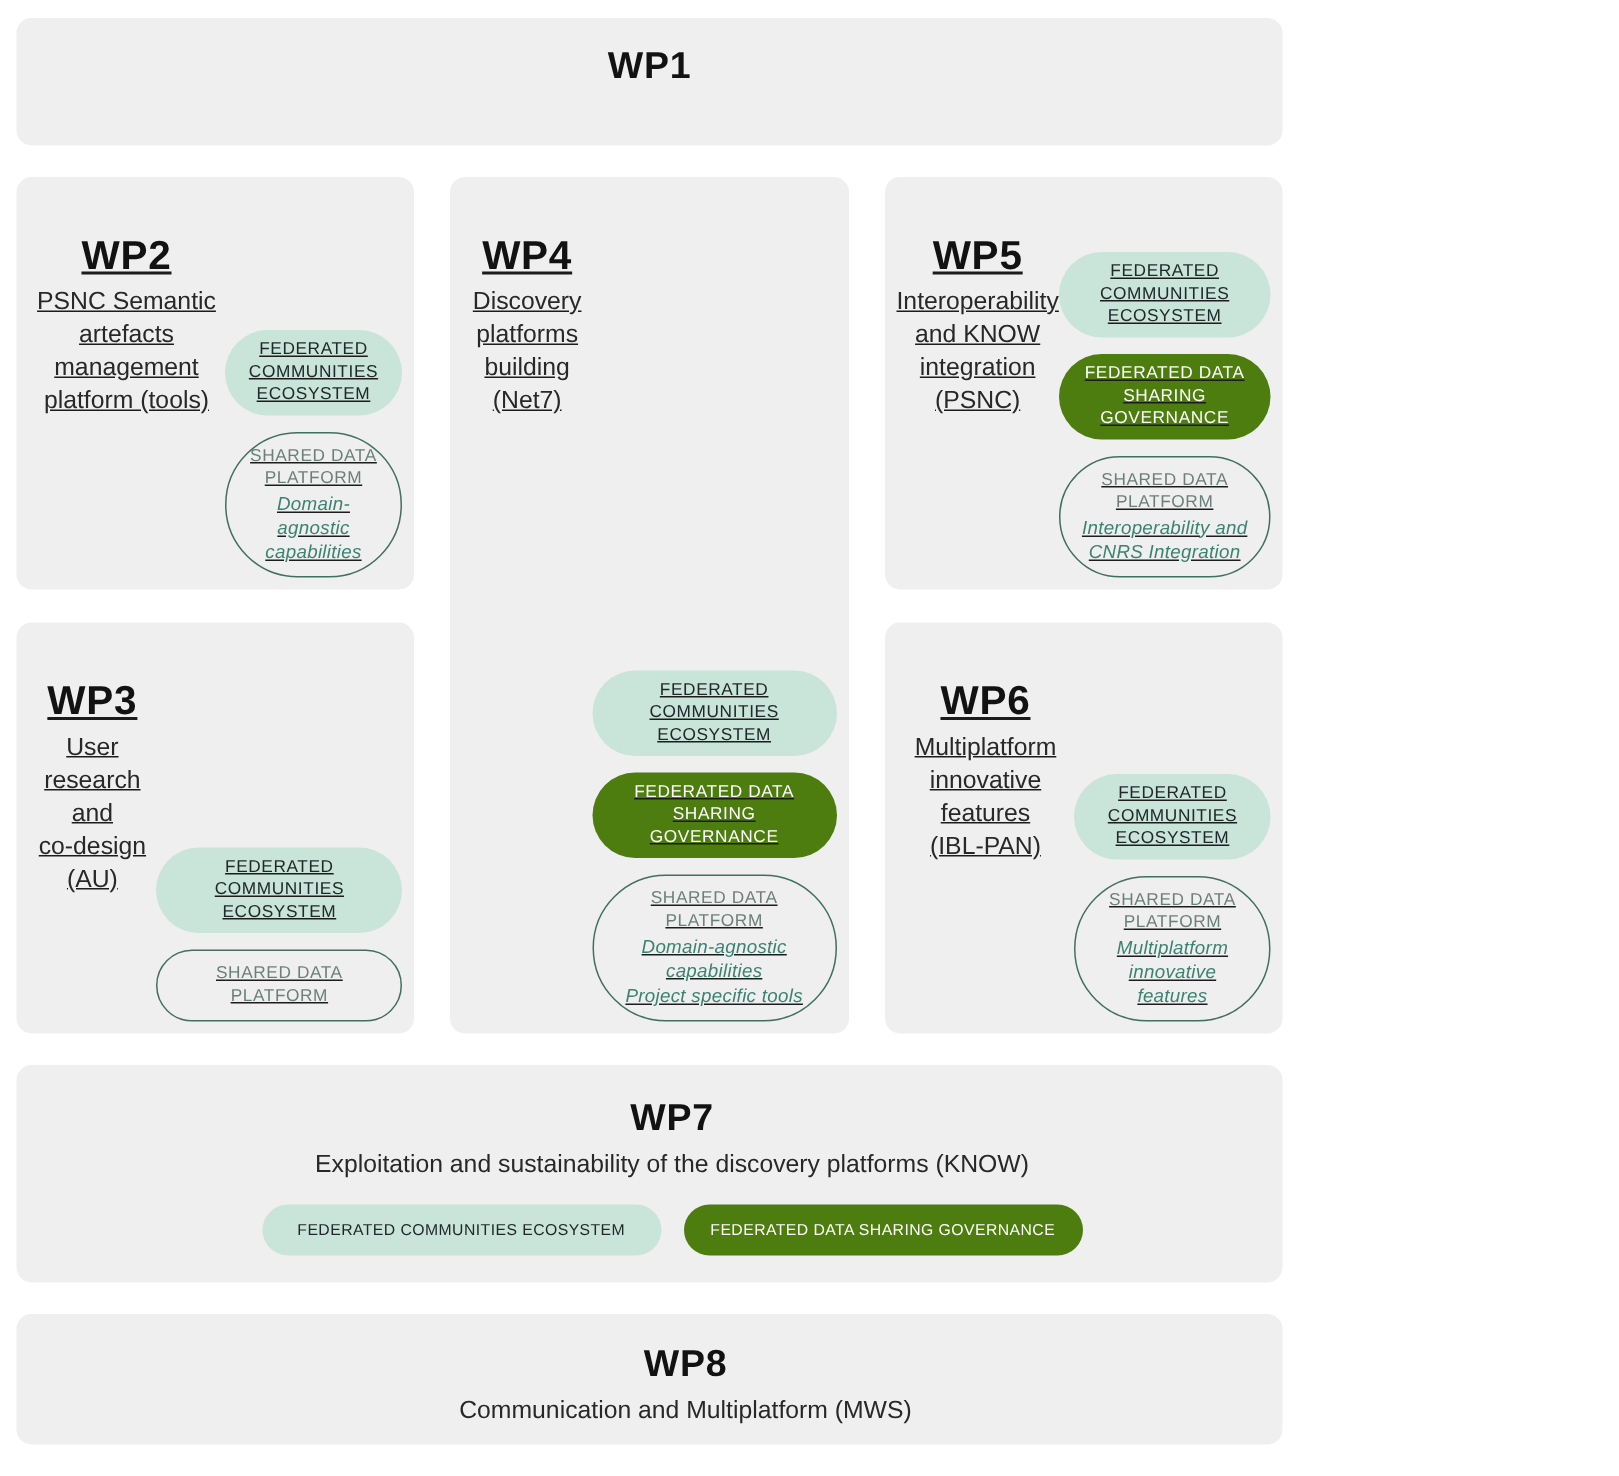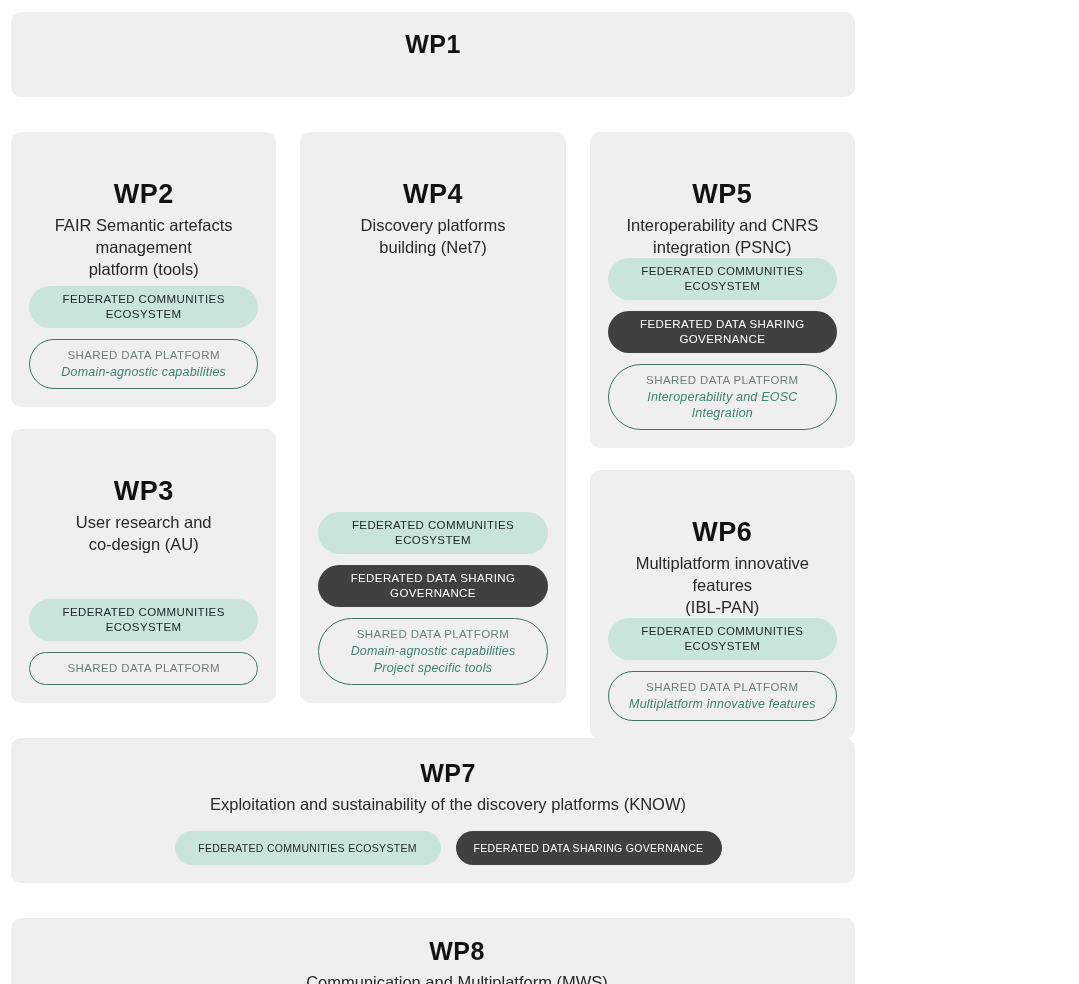--- a/index.html
+++ b/index.html
@@ -8,21 +8,21 @@
     font-family: "Liberation Sans", "DejaVu Sans", sans-serif;
     color: #1c1c1c;
     -webkit-font-smoothing: antialiased;
   }
   .page {
     width: 866px;
     height: 984px;
     padding: 12px 11px;
     display: flex;
     flex-direction: column;
-    gap: 35px;
+    gap: 21px;
   }
   .card {
     background: #efefef;
     border-radius: 10px;
     text-align: center;
   }
   .wp-title {
     font-size: 27px;
     font-weight: 700;
     letter-spacing: 0.5px;
@@ -40,22 +40,22 @@
   .banner-wp7 { height: 145px; padding-top: 20px; flex: none; padding-left: 30px; }
   .banner-wp8 { height: 87px; padding-top: 18px; flex: none; padding-left: 48px; }
   .banner-wp1 .wp-title, .banner-wp7 .wp-title, .banner-wp8 .wp-title { font-size: 25px; }
 
   
   .grid { display: flex; gap: 24px; height: 571px; flex: none; }
   .col { flex: 1; display: flex; flex-direction: column; gap: 22px; min-width: 0; }
   .box {
     flex: 1;
     display: flex;
-    flex-direction: column;
-    padding: 18px;
+    padding: 8px;
+    text-decoration: underline;
   }
   .box .titleblock { margin-top: 29px; }
   .pills {
     margin-top: auto;
     display: flex;
     flex-direction: column;
     gap: 11px;
   }
   .pill {
     border-radius: 999px;
@@ -63,21 +63,21 @@
     display: flex;
     flex-direction: column;
     justify-content: center;
     align-items: center;
     font-size: 11.5px;
     letter-spacing: 0.4px;
     line-height: 15px;
     padding: 6px 10px;
   }
   .pill.light { background: #c9e4d9; color: #20282b; }
-  .pill.dark  { background: #404040; color: #ffffff; }
+  .pill.dark  { background: #4d7c0f; color: #ffffff; }
   .pill.outline {
     background: transparent;
     border: 1px solid #41705f;
     color: #6b807a;
     padding: 8px 10px;
   }
   .pill-note {
     font-style: italic;
     font-size: 12.5px;
     letter-spacing: 0.2px;
@@ -109,21 +109,21 @@
   </section>
 
   <div class="grid">
 
     <div class="col">
 
       <section class="card box">
         <div class="titleblock">
           <div class="wp-title">WP2</div>
           <div class="wp-sub">
-            <div>FAIR Semantic artefacts management</div>
+            <div>PSNC Semantic artefacts management</div>
             <div>platform (tools)</div>
           </div>
         </div>
         <div class="pills">
           <div class="pill light">
             <span>FEDERATED COMMUNITIES ECOSYSTEM</span>
           </div>
           <div class="pill outline">
             <span>SHARED DATA PLATFORM</span>
             <span class="pill-note">Domain-agnostic capabilities</span>
@@ -175,34 +175,34 @@
         </div>
       </section>
     </div>
 
     <div class="col">
 
       <section class="card box">
         <div class="titleblock">
           <div class="wp-title">WP5</div>
           <div class="wp-sub">
-            <div>Interoperability and CNRS</div>
+            <div>Interoperability and KNOW</div>
             <div>integration (PSNC)</div>
           </div>
         </div>
         <div class="pills">
           <div class="pill light">
             <span>FEDERATED COMMUNITIES ECOSYSTEM</span>
           </div>
           <div class="pill dark">
             <span>FEDERATED DATA SHARING GOVERNANCE</span>
           </div>
           <div class="pill outline">
             <span>SHARED DATA PLATFORM</span>
-            <span class="pill-note">Interoperability and EOSC Integration</span>
+            <span class="pill-note">Interoperability and CNRS Integration</span>
           </div>
         </div>
       </section>
 
       <section class="card box">
         <div class="titleblock">
           <div class="wp-title">WP6</div>
           <div class="wp-sub">
             <div>Multiplatform innovative features</div>
             <div>(IBL-PAN)</div>

